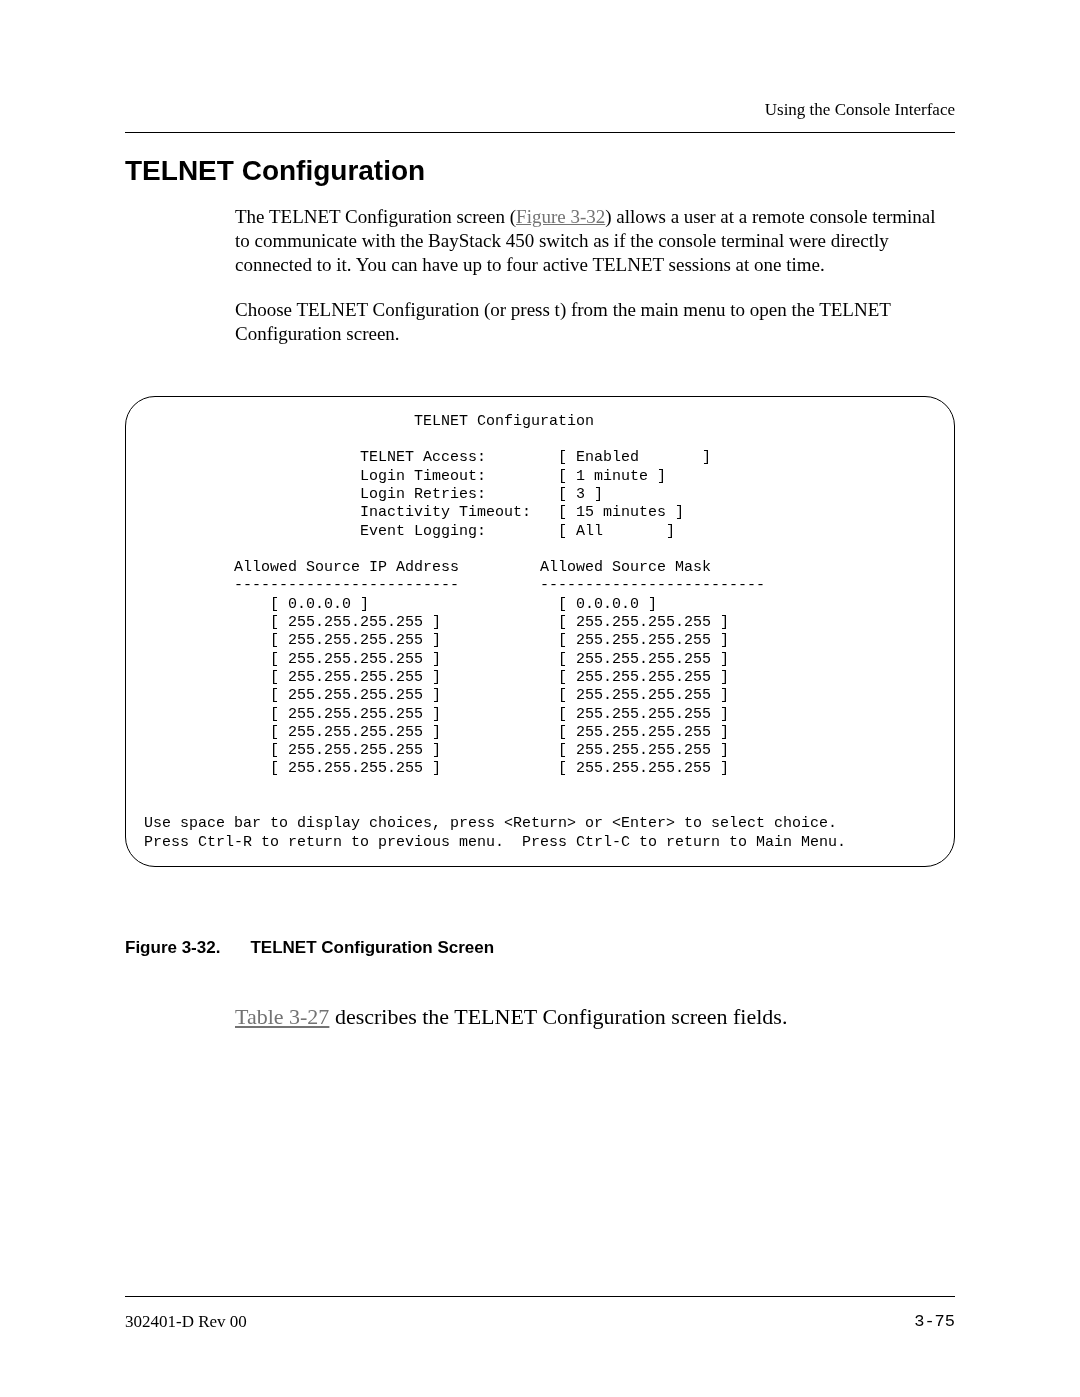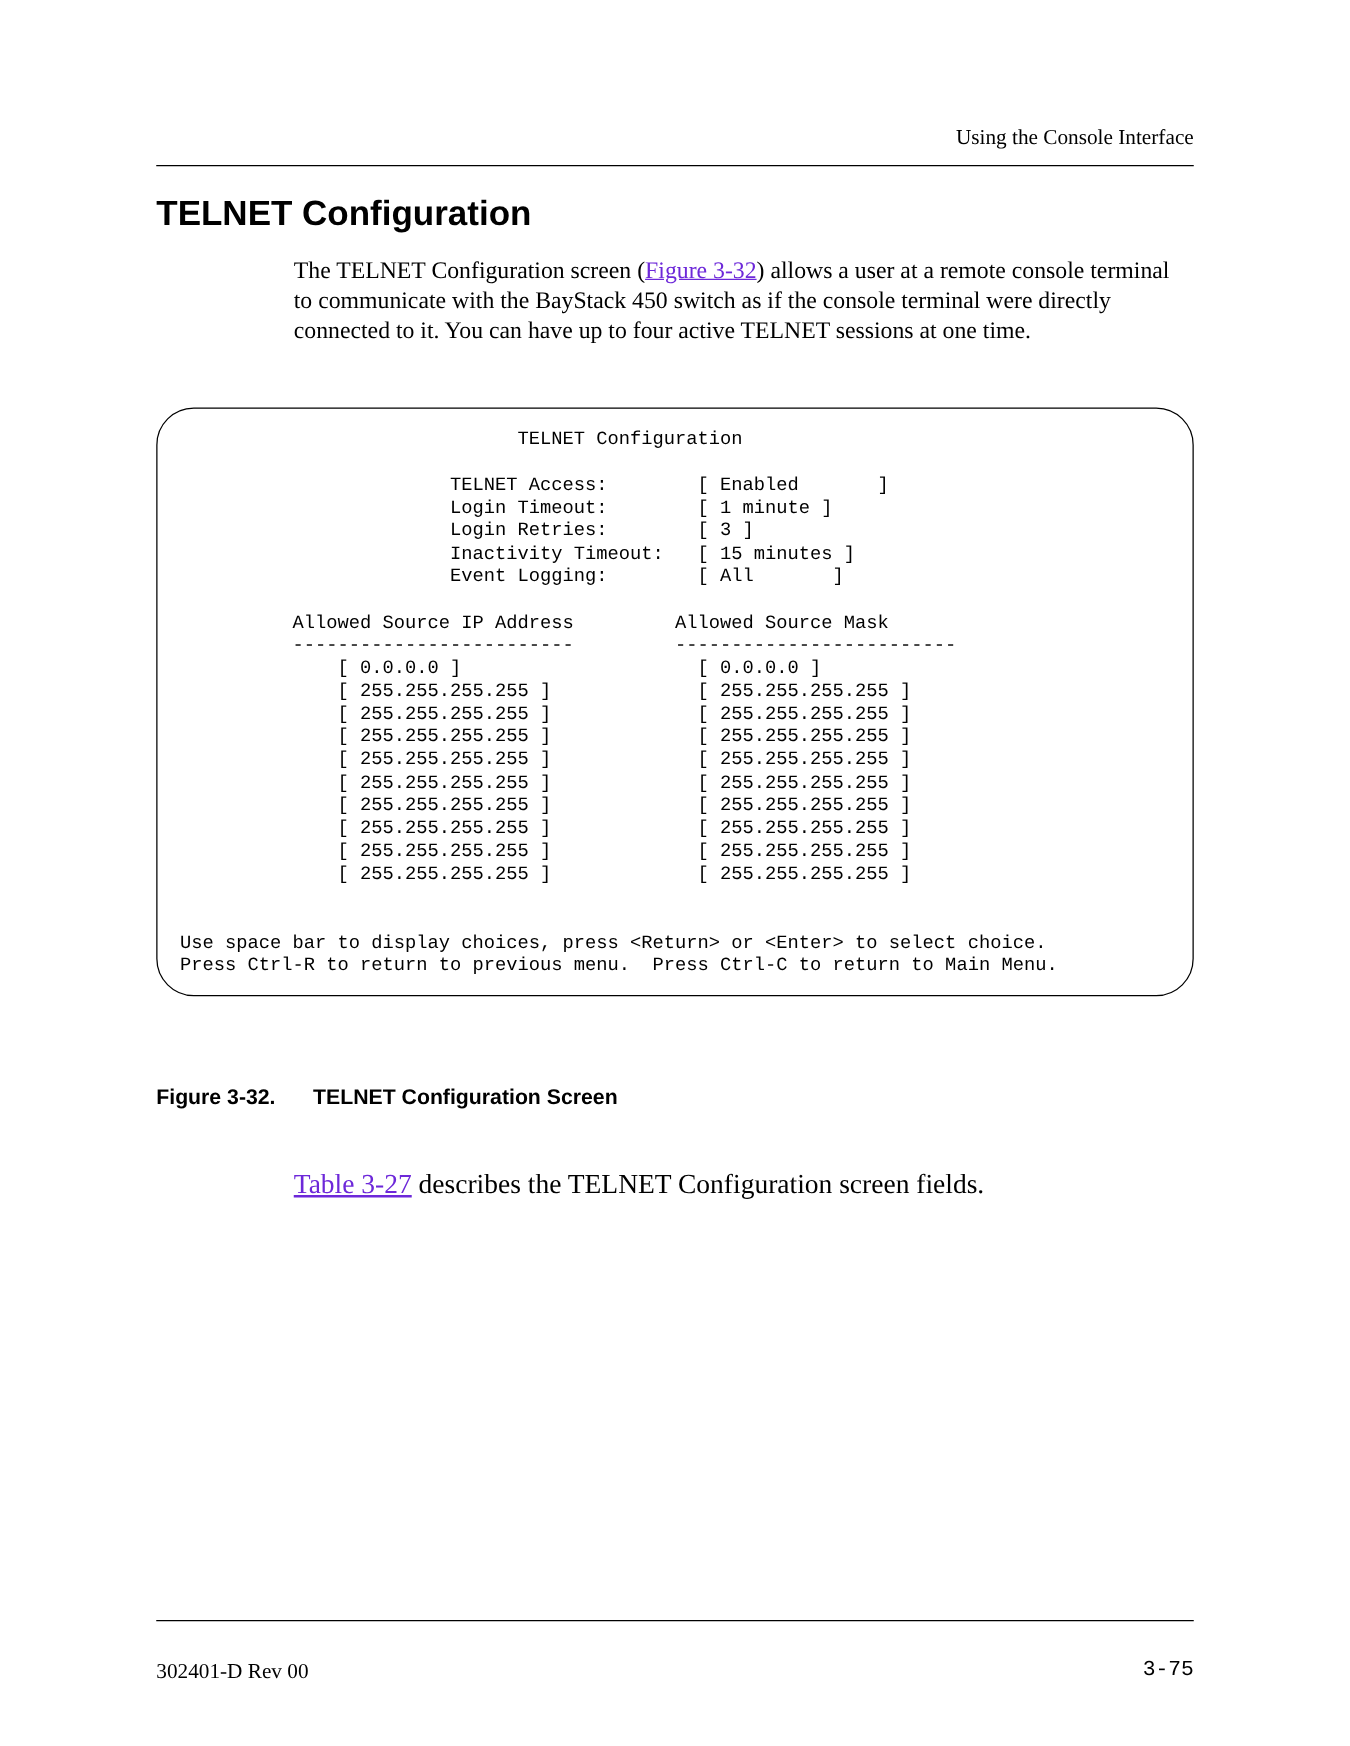--- a/index.html
+++ b/index.html
@@ -39,21 +39,21 @@
   }
   .body-text {
     margin-left: 110px;
     font-size: 19px;
     line-height: 1.25;
   }
   .body-text p {
     margin: 0 0 22px 0;
   }
   a.xref {
-    color: #6d28d9;
+    color: #737373;
     text-decoration: underline;
   }
   .screen-box {
     border: 1.4px solid #000;
     border-radius: 30px;
     margin-top: 50px;
     padding: 16px 18px 14px 18px;
     font-family: "Courier New", Courier, monospace;
     font-size: 15px;
     line-height: 1.22;
@@ -80,21 +80,21 @@
     left: 0;
     right: 0;
     bottom: 92px;
     border: 0;
     border-top: 1.5px solid #000;
   }
   .footer {
     position: absolute;
     left: 0;
     right: 0;
-    bottom: 50px;
+    bottom: 65px;
     font-size: 17px;
     display: flex;
     justify-content: space-between;
   }
   .footer .doc-id {
     font-family: "Times New Roman", Times, serif;
   }
   .footer .page-num {
     font-family: Liberation Mono, monospace;
   }
@@ -106,20 +106,21 @@
 
   <div class="running-head">Using the Console Interface</div>
   <hr class="rule">
 
   <div class="section-title">TELNET Configuration</div>
 
   <div class="body-text">
     <p>
       <span>The TELNET Configuration screen (</span><a class="xref" href="#">Figure 3-32</a><span>) allows a user at a remote console terminal to communicate with the BayStack 450 switch as if the console terminal were directly connected to it. You can have up to four active TELNET sessions at one time.</span>
     </p>
+    <p>Choose TELNET Configuration (or press t) from the main menu to open the TELNET Configuration screen.</p>
   </div>
 
   <div class="screen-box" id="screen-box">                              TELNET Configuration
 
                         TELNET Access:        [ Enabled       ]
                         Login Timeout:        [ 1 minute ]
                         Login Retries:        [ 3 ]
                         Inactivity Timeout:   [ 15 minutes ]
                         Event Logging:        [ All       ]
 

